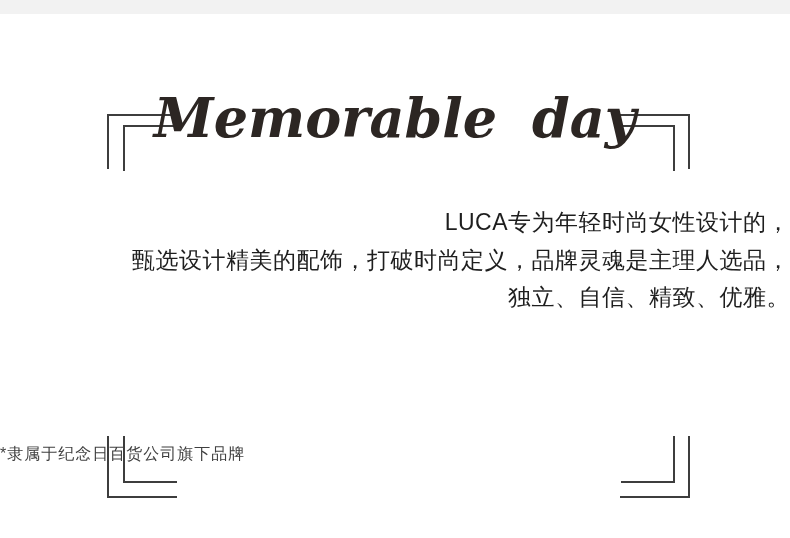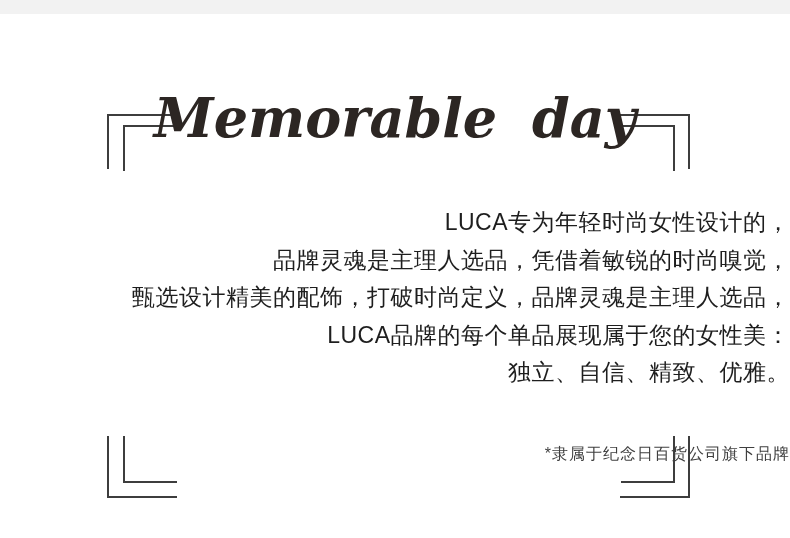--- a/index.html
+++ b/index.html
@@ -64,21 +64,21 @@
     color: var(--body-color);
     letter-spacing: 0.5px;
     white-space: nowrap;
   }
 
   
   .footnote {
     position: absolute;
     left: 0; right: 0;
     top: 430px;
-    text-align: right;
+    text-align: left;
     font-size: 16px;
     line-height: 20px;
     letter-spacing: 1px;
     color: var(--footnote-color);
     white-space: nowrap;
   }
 </style>
 </head>
 <body>
 
@@ -93,21 +93,19 @@
   <div class="corner-line bl-outer"></div>
   <div class="corner-line bl-inner"></div>
 
   <div class="corner-line br-outer"></div>
   <div class="corner-line br-inner"></div>
 
   <h1 class="title">Memorable day</h1>
 
   <div class="intro">
     <div>LUCA专为年轻时尚女性设计的，</div>
-    <div>品牌灵魂是主理人选品，凭借着敏锐的时尚嗅觉，</div>
     <div>甄选设计精美的配饰，打破时尚定义，品牌灵魂是主理人选品，</div>
-    <div>LUCA品牌的每个单品展现属于您的女性美：</div>
     <div>独立、自信、精致、优雅。</div>
   </div>
 
   <div class="footnote">*隶属于纪念日百货公司旗下品牌</div>
 
 </div>
 
 </body></html>

